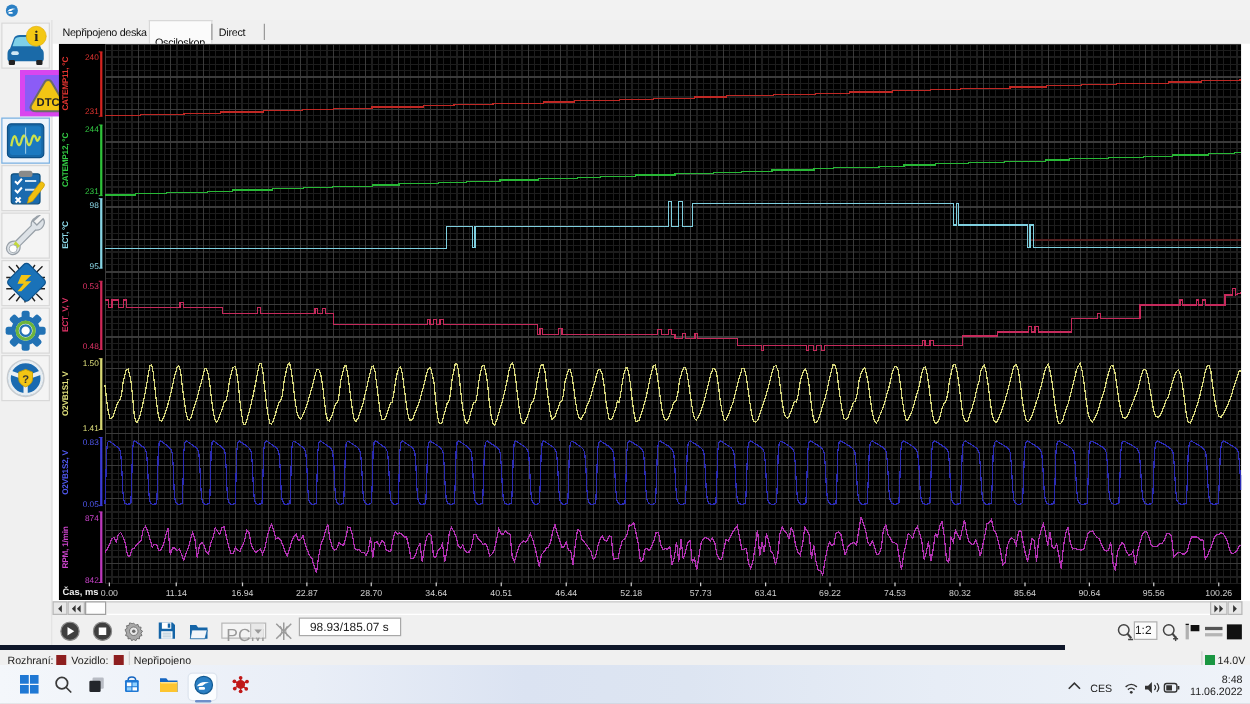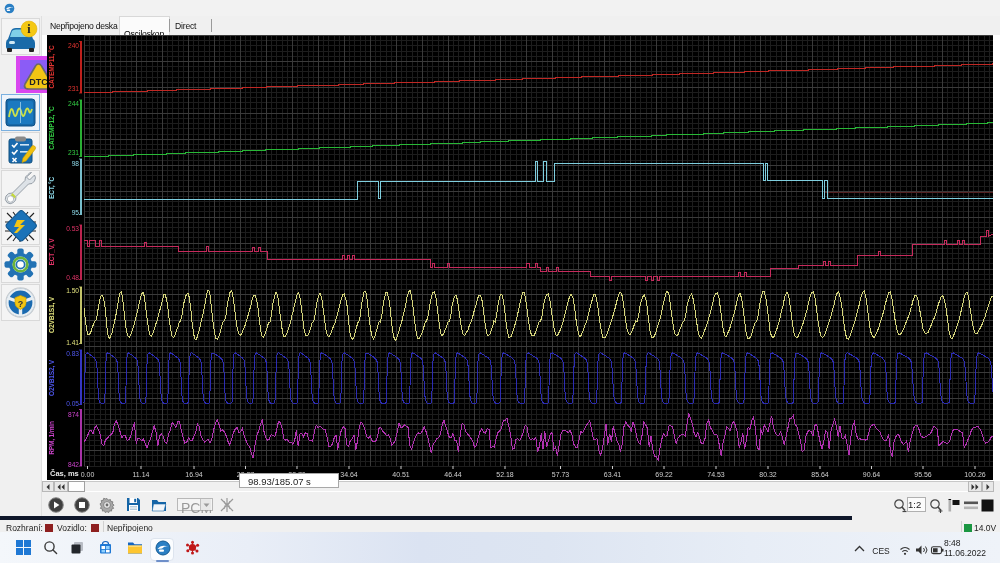--- a/index.html
+++ b/index.html
@@ -258,21 +258,21 @@
 <svg width="15" height="15" viewBox="0 0 15 15" style="position:absolute;left:980px;top:498px">
 <rect x="1.5" y="1.5" width="12" height="12" fill="#111"></rect>
   </svg>
 <div class="abs" style="left:177px;top:498px;width:36px;height:13px;background:#f4f4f4;border:1px solid #b8b8b8">
   <span style="position:absolute;left:3px;top:1px;font-size:14px;color:#9a9a9a">PCM</span>
   <span class="abs" style="position:absolute;right:1px;top:0px;width:11px;height:11px;background:#e8e8e8;border-left:1px solid #c0c0c0"></span>
   <svg width="7" height="5" viewBox="0 0 7 5" style="position:absolute;right:2.5px;top:4px">
       <path d="M0.5 0.5 L3.5 4 L6.5 0.5Z" fill="#9a9a9a"></path>
     </svg>
 </div>
-<div class="abs" style="left:239px;top:473px;width:100px;height:15px;background:#fff;border:1px solid #a8a8a8">
+<div class="abs" style="left:239px;top:494px;width:82px;height:15px;background:#fff;border:1px solid #a8a8a8">
   <span style="position:absolute;left:8px;top:1.5px;font-size:9.5px;color:#222">98.93/185.07 s</span>
 </div>
 <div class="abs" style="left:907px;top:497px;width:19px;height:15px;background:#fbfbfb;border:1px solid #b0b0b0;font-size:9.5px;color:#222;text-align:left;line-height:14px">1:2</div>
 
 <div class="abs" style="left:0;top:516px;width:852px;height:15px;background:#f0f0f0;border-top:4px solid #0f172a">
   <span style="position:absolute;left:6px;top:3px;font-size:8.5px;color:#222">Rozhraní:</span>
   <span style="position:absolute;left:45px;top:3.5px;width:8px;height:8px;background:#8e1f1f"></span>
   <span style="position:absolute;left:57px;top:3px;font-size:8.5px;color:#222">Vozidlo:</span>
   <span style="position:absolute;left:91px;top:3.5px;width:8px;height:8px;background:#8e1f1f"></span>
   <span style="position:absolute;left:103px;top:1px;width:1px;height:12px;background:#d0d0d0"></span>
@@ -337,12 +337,12 @@
 <path d="M48.5 8.5 q4.5-4 9 0"></path>
 <path d="M50.3 10.7 q2.7-2.4 5.4 0"></path>
 </g>
 <circle cx="53" cy="12.8" r="1.1" fill="#333"></circle>
 <path d="M64 7.5 h2.5 l3-3 v9 l-3-3 h-2.5 Z" fill="#333"></path>
 <path d="M71.5 7 q2 2 0 4 M73.5 5.5 q3 3.5 0 7" stroke="#333" fill="none" stroke-width="1"></path>
 <rect x="79.5" y="5.8" width="10" height="6.8" rx="1.8" fill="none" stroke="#333" stroke-width="1.1"></rect>
 <rect x="90" y="7.8" width="1.5" height="2.8" fill="#333"></rect>
 <rect x="81" y="7.2" width="4.6" height="4.2" fill="#333"></rect>
 </svg>
-<div class="abs" style="left:944px;top:538px;width:50px;height:20px;font-size:8.5px;color:#222;line-height:10px">8:48<br>11.06.2022</div>
+<div class="abs" style="left:944px;top:538px;width:50px;height:20px;font-size:8.5px;color:#222;text-align:right;line-height:10px">8:48<br>11.06.2022</div>
 </body></html>

